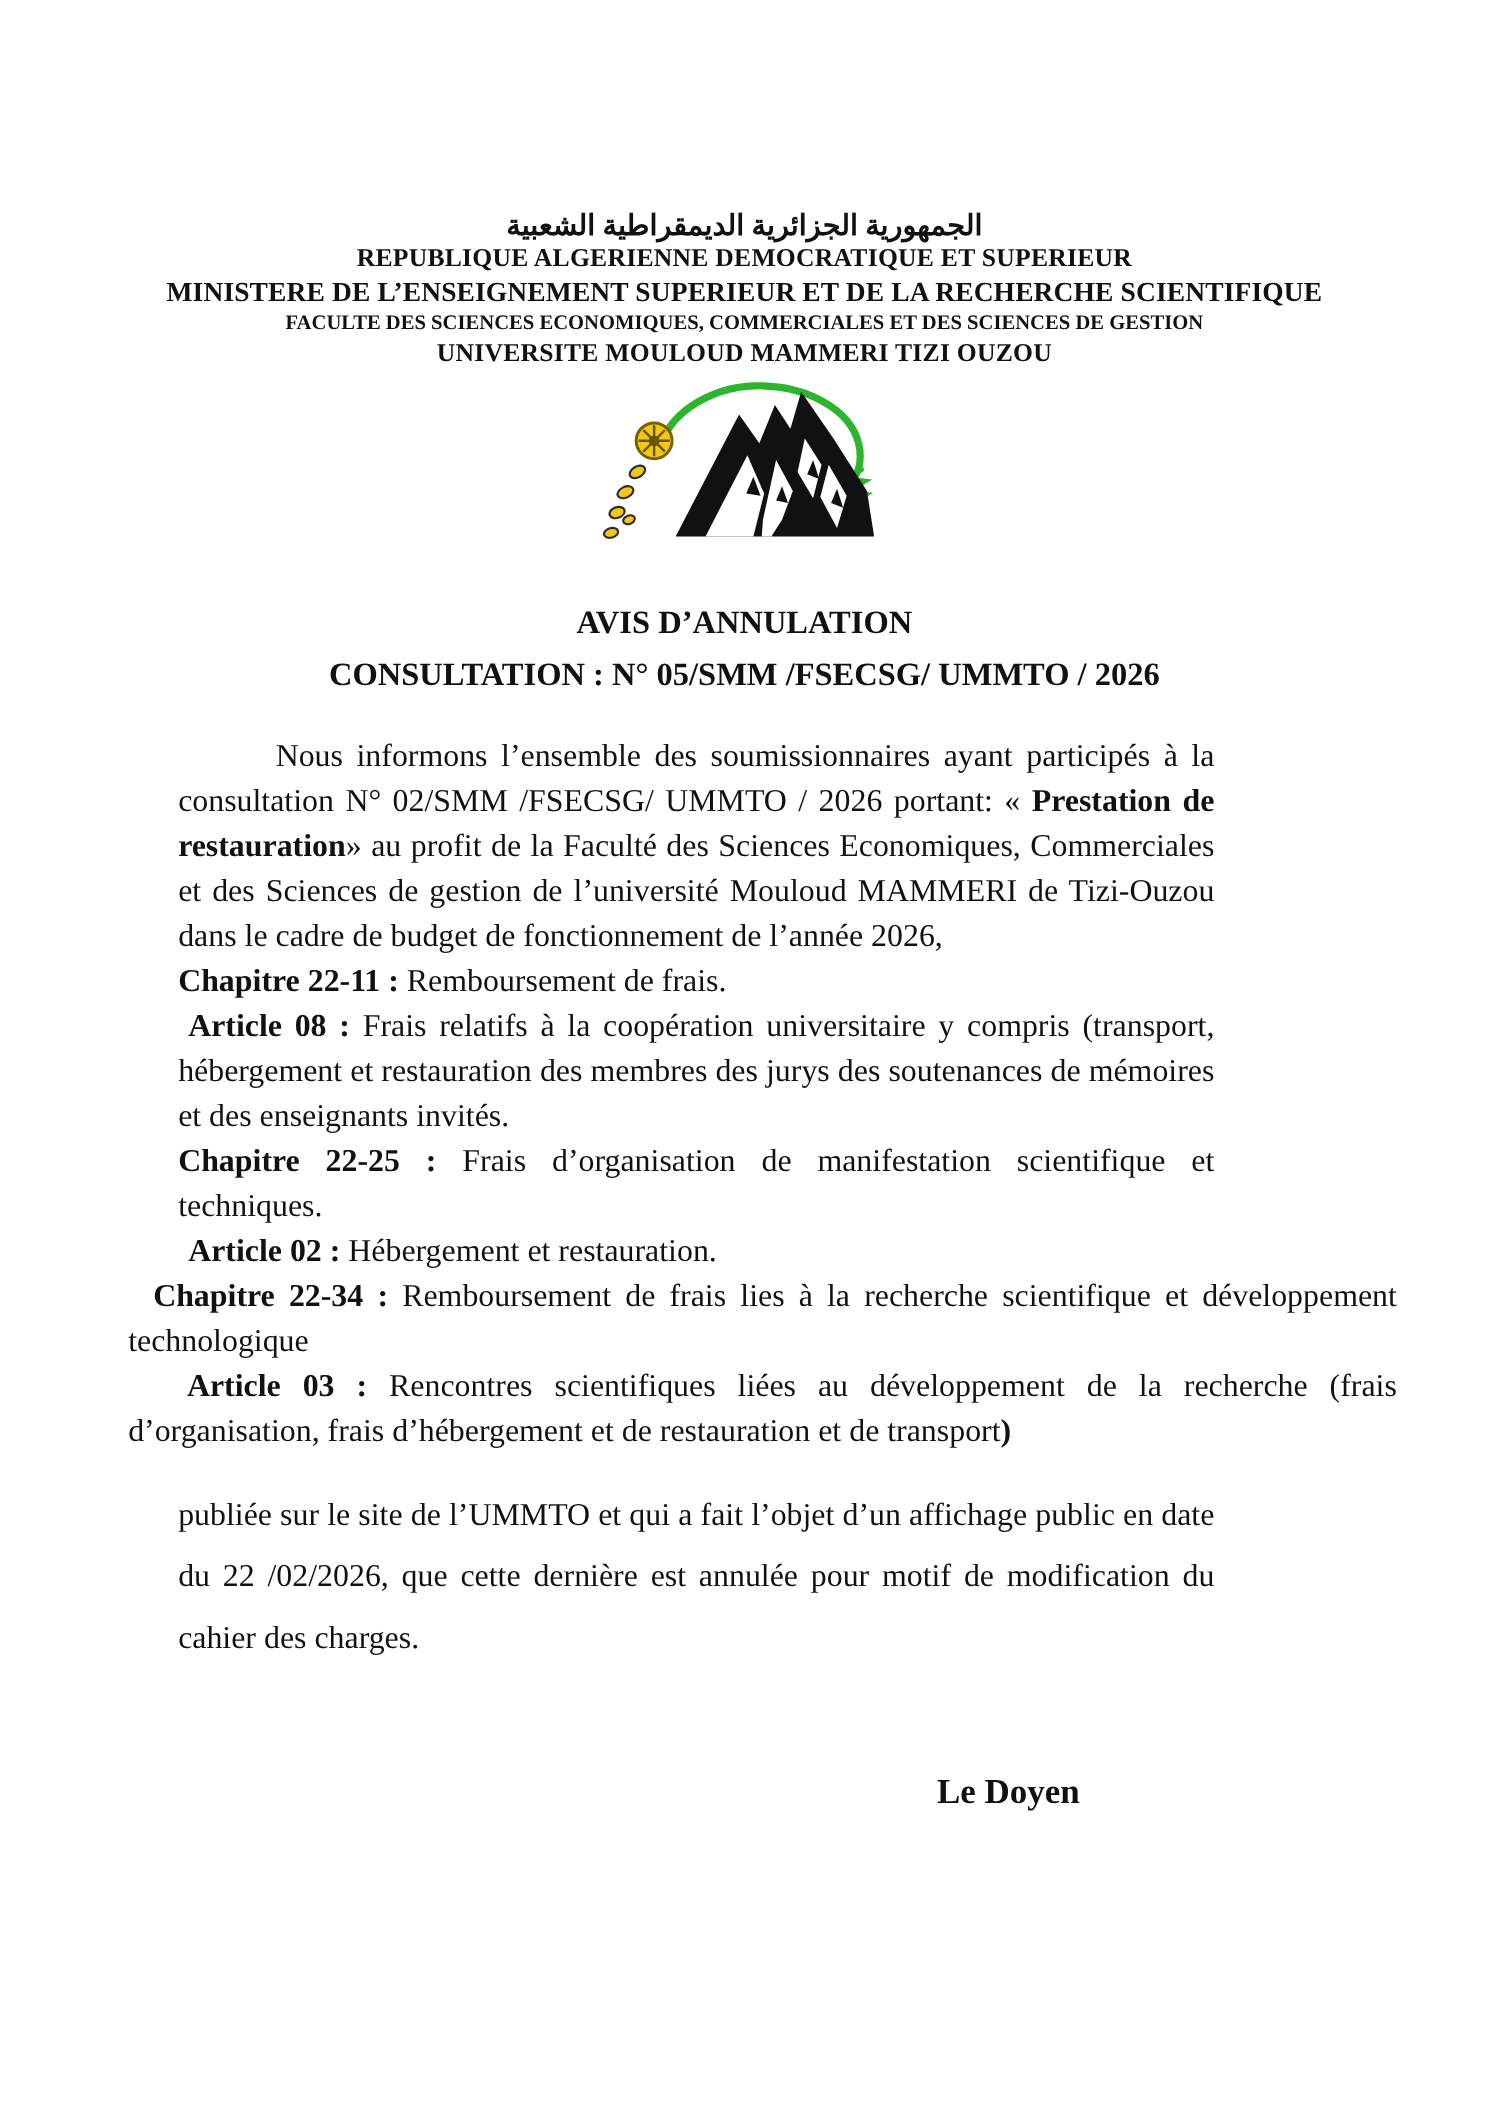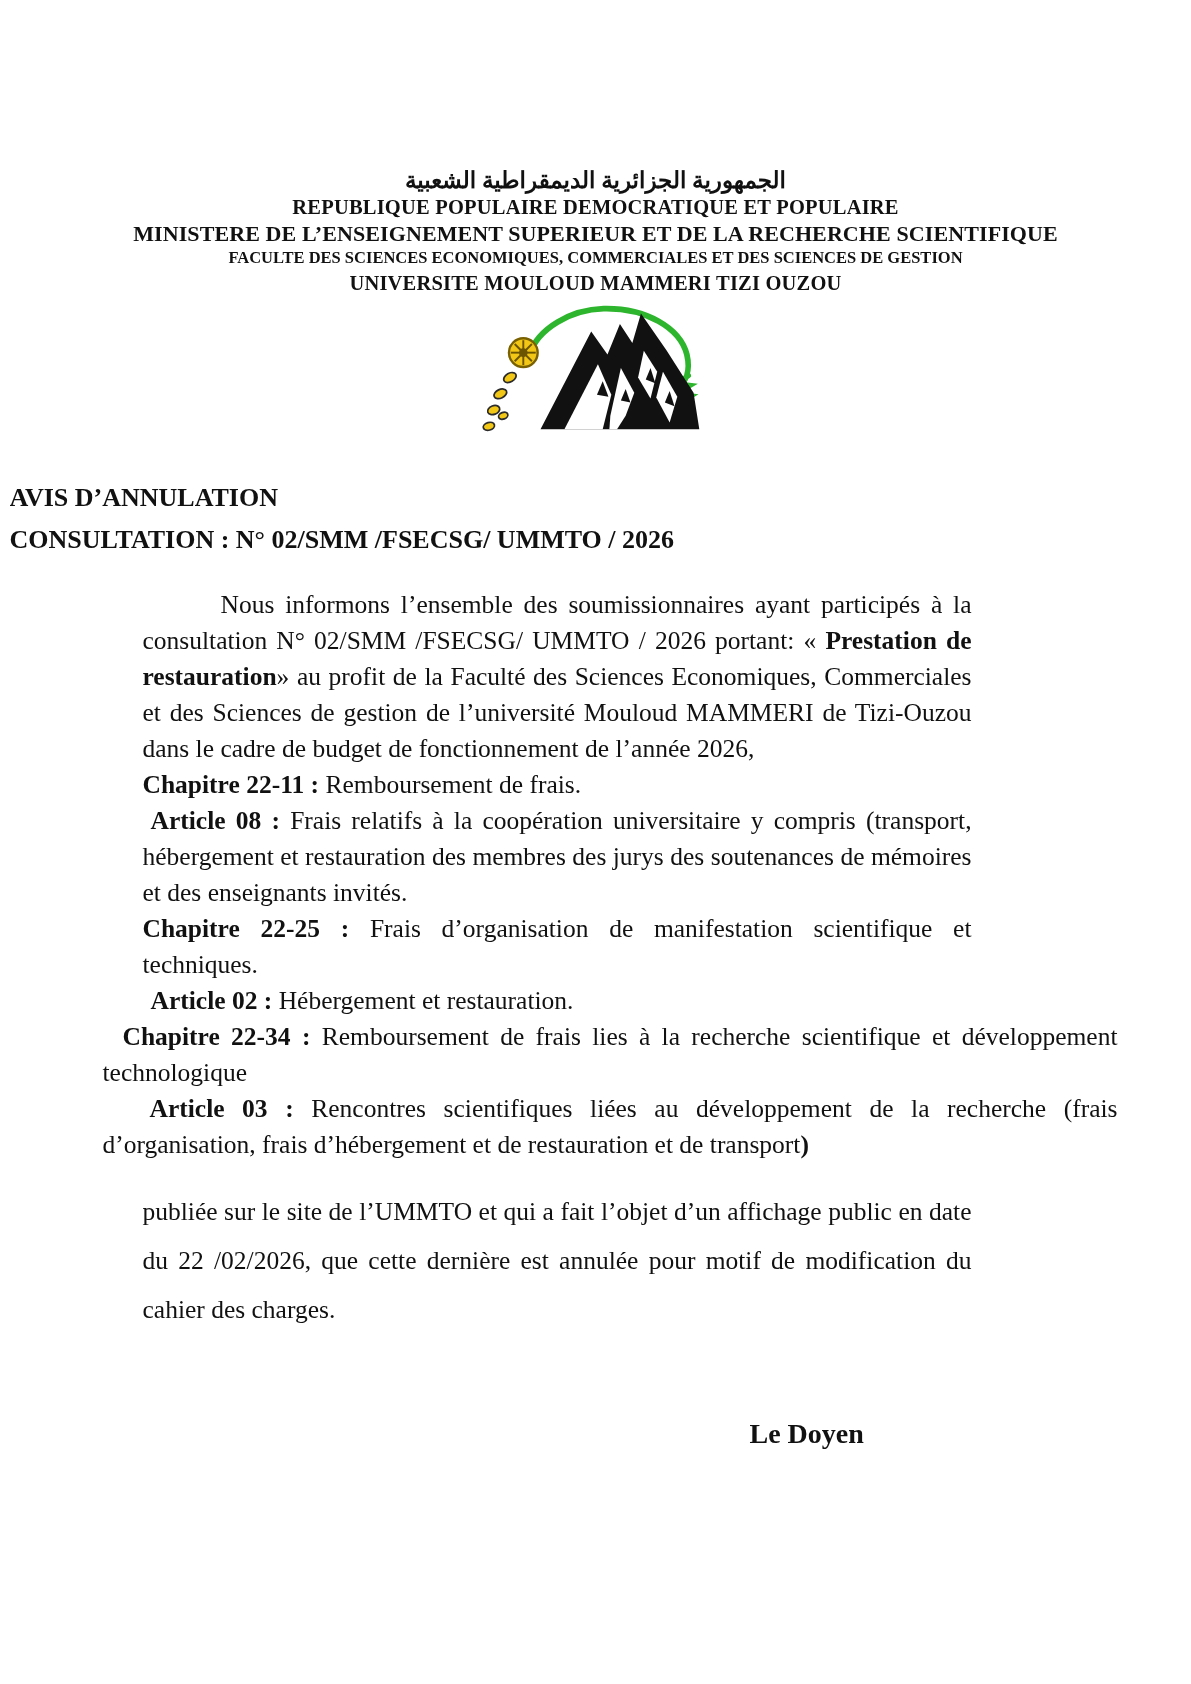--- a/index.html
+++ b/index.html
@@ -21,21 +21,21 @@
     font-weight: bold;
     direction: rtl;
     line-height: 26px;
   }
   .h-line { font-weight: bold; }
   .h-large  { font-size: 20.5px; line-height: 27px; letter-spacing: 0.2px; }
   .h-medium { font-size: 22px; line-height: 25px; letter-spacing: 0.1px; }
   .h-small  { font-size: 16.5px; line-height: 24px; }
   .logo-wrap { margin-top: 4px; height: 132px; display: flex; justify-content: center; }
   
-  .title-block { margin-top: 44px; }
+  .title-block { text-align: center; margin-top: 44px; }
   .doc-title { font-size: 26px; font-weight: bold; line-height: 42px; }
   
   .doc-body { margin-top: 26px; }
   .para {
     font-size: 25.5px;
     line-height: 36px;
     text-align: justify;
     margin-left: 133px;
     margin-right: 210px;
   }
@@ -60,21 +60,21 @@
     font-weight: bold;
   }
 </style>
 </head>
 <body>
 
 <div class="page">
 
   <header class="doc-header">
     <div class="arabic-line">الجمهورية الجزائرية الديمقراطية الشعبية</div>
-    <div class="h-line h-large">REPUBLIQUE POPULAIRE DEMOCRATIQUE ET POPULAIRE</div>
+    <div class="h-line h-large">REPUBLIQUE ALGERIENNE DEMOCRATIQUE ET SUPERIEUR</div>
     <div class="h-line h-medium">MINISTERE DE L’ENSEIGNEMENT SUPERIEUR ET DE LA RECHERCHE SCIENTIFIQUE</div>
     <div class="h-line h-small">FACULTE DES SCIENCES ECONOMIQUES, COMMERCIALES ET DES SCIENCES DE GESTION</div>
     <div class="h-line h-large">UNIVERSITE MOULOUD MAMMERI TIZI OUZOU</div>
 
     <div class="logo-wrap">
       <svg width="268" height="132" viewBox="0 0 268 138" aria-hidden="true">
 
         <path d="M64,56 C74,28 108,9 142,8 C186,7 222,28 229,56 C233,73 228,86 217,93" fill="none" stroke="#2db52d" stroke-width="6" stroke-linecap="round"></path>
 
         <path d="M231,78 l-14,8 16,2 -15,9 16,2 -14,9 10,2" fill="none" stroke="#2db52d" stroke-width="5" stroke-linejoin="miter" stroke-linecap="round"></path>
@@ -106,21 +106,21 @@
           <ellipse cx="27" cy="114" rx="6.5" ry="4.5" transform="rotate(-20 27 114)"></ellipse>
           <ellipse cx="37" cy="120" rx="5" ry="3.5" transform="rotate(-20 37 120)"></ellipse>
           <ellipse cx="22" cy="131" rx="6" ry="4" transform="rotate(-15 22 131)"></ellipse>
         </g>
       </svg>
     </div>
   </header>
 
   <section class="title-block">
     <div class="doc-title">AVIS D’ANNULATION</div>
-    <div class="doc-title">CONSULTATION : N° 02/SMM /FSECSG/ UMMTO / 2026</div>
+    <div class="doc-title">CONSULTATION : N° 05/SMM /FSECSG/ UMMTO / 2026</div>
   </section>
 
   <section class="doc-body">
 
     <p class="para indent-big"><span>Nous informons l’ensemble des soumissionnaires ayant participés à la consultation  N° 02/SMM /FSECSG/ UMMTO / 2026 portant: « </span><b>Prestation de restauration</b><span>» au profit de la Faculté des Sciences Economiques, Commerciales et des Sciences de gestion   de l’université Mouloud MAMMERI de Tizi-Ouzou dans le cadre de budget de fonctionnement de l’année 2026,</span></p>
 
     <p class="para"><b>Chapitre 22-11 :</b><span> Remboursement de frais.</span></p>
 
     <p class="para indent-small"><b>Article  08  :</b><span> Frais relatifs à la coopération universitaire y compris (transport, hébergement et restauration des membres des jurys des soutenances de mémoires et des enseignants invités.</span></p>
 

